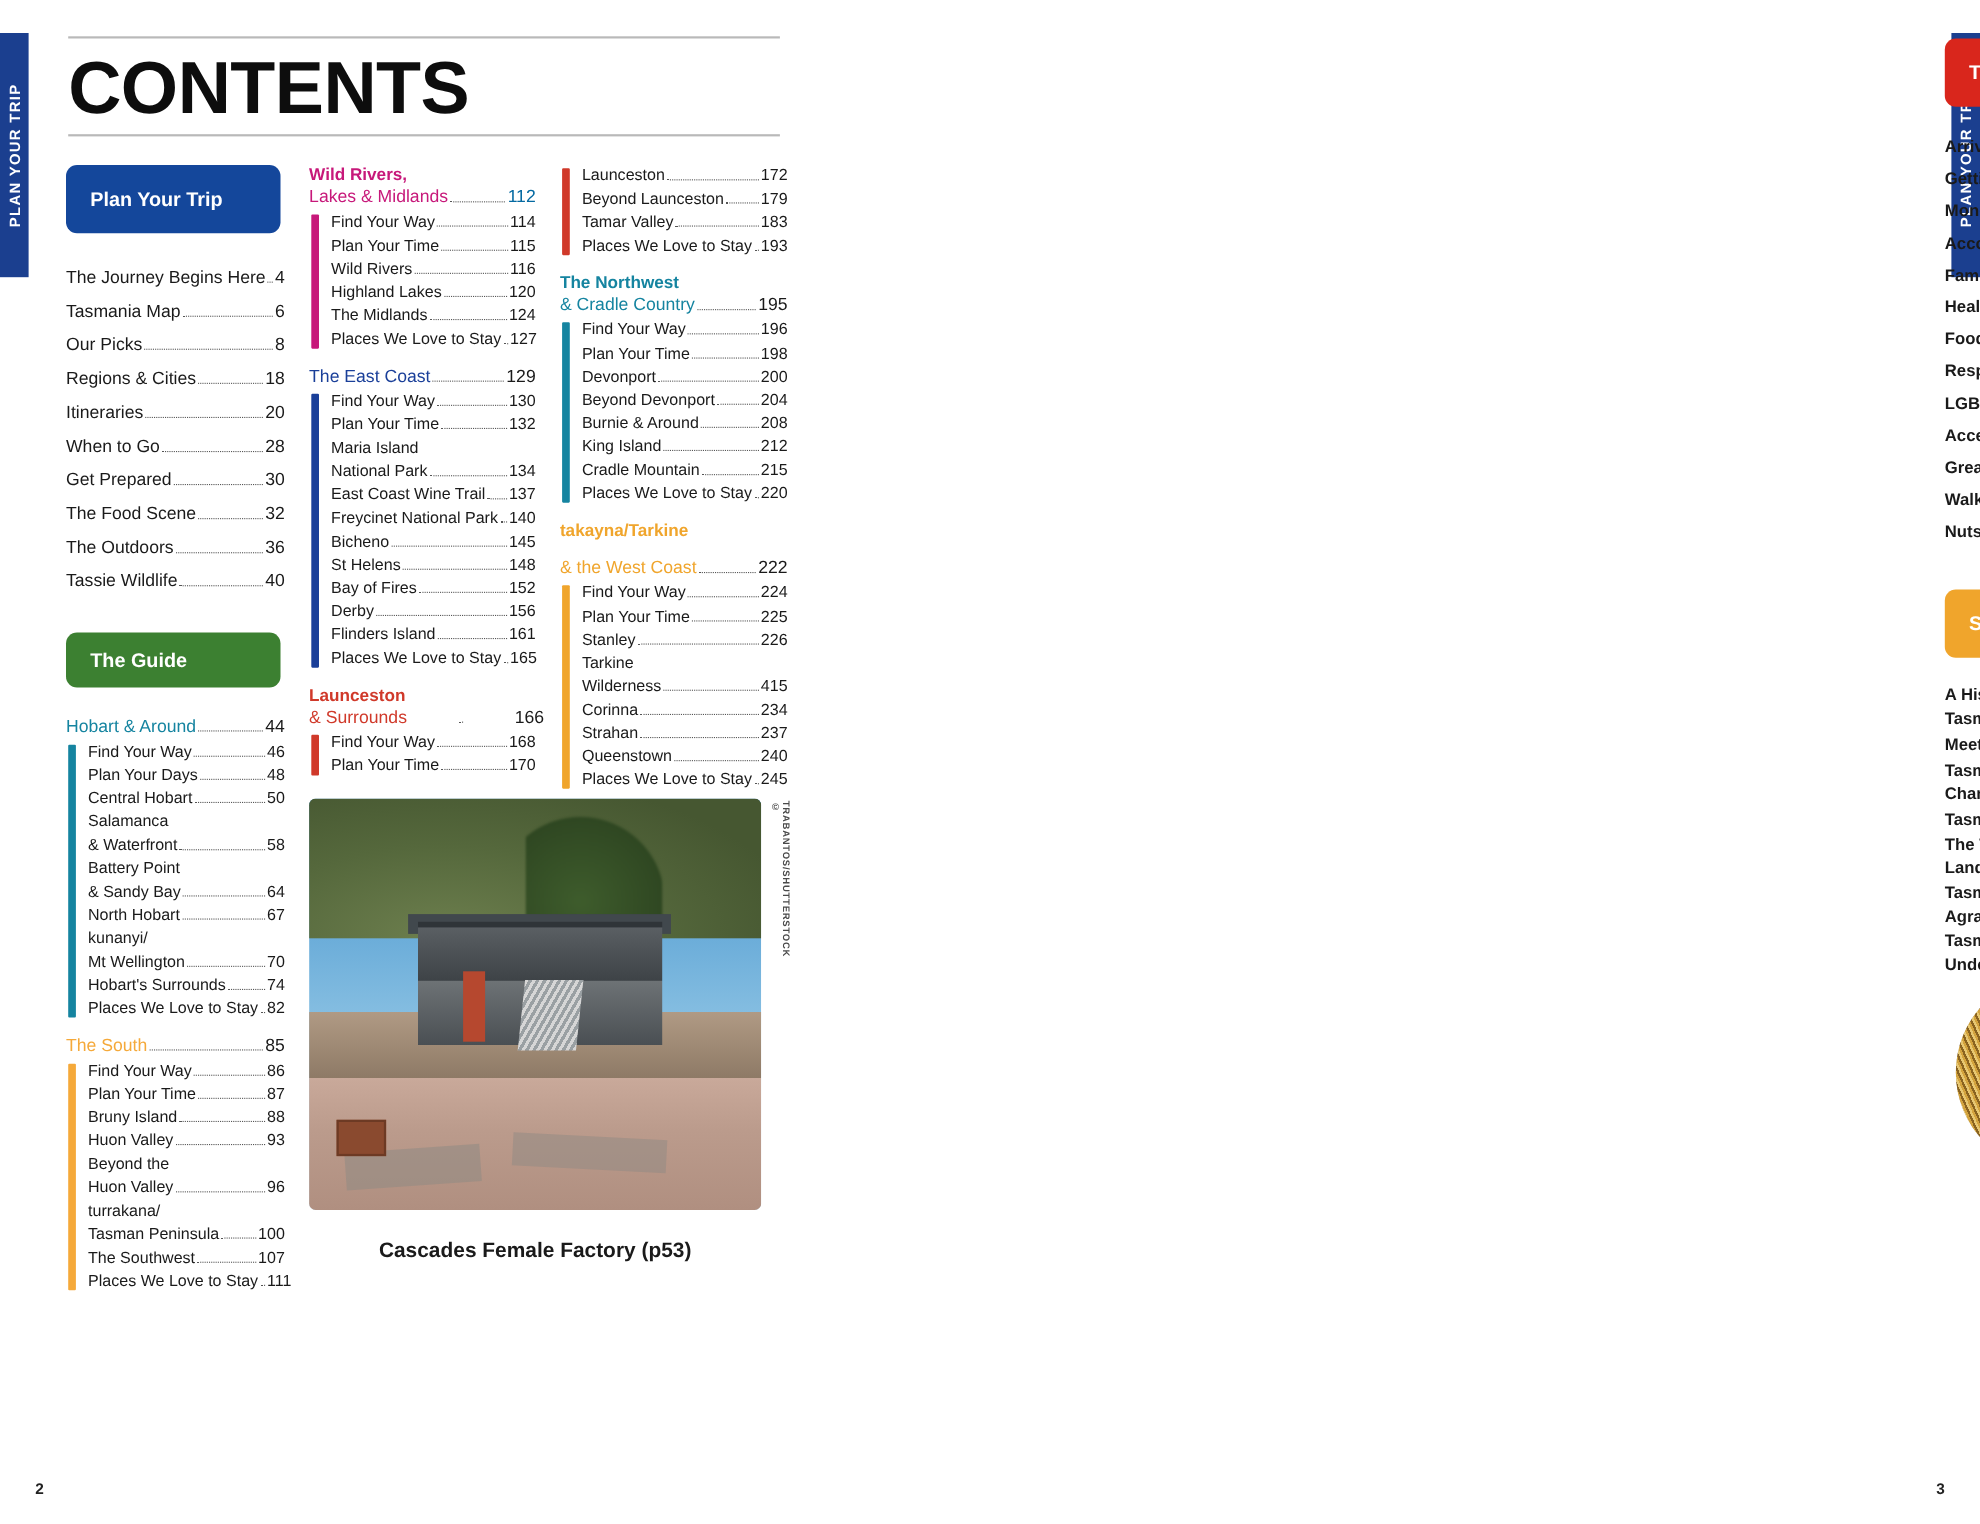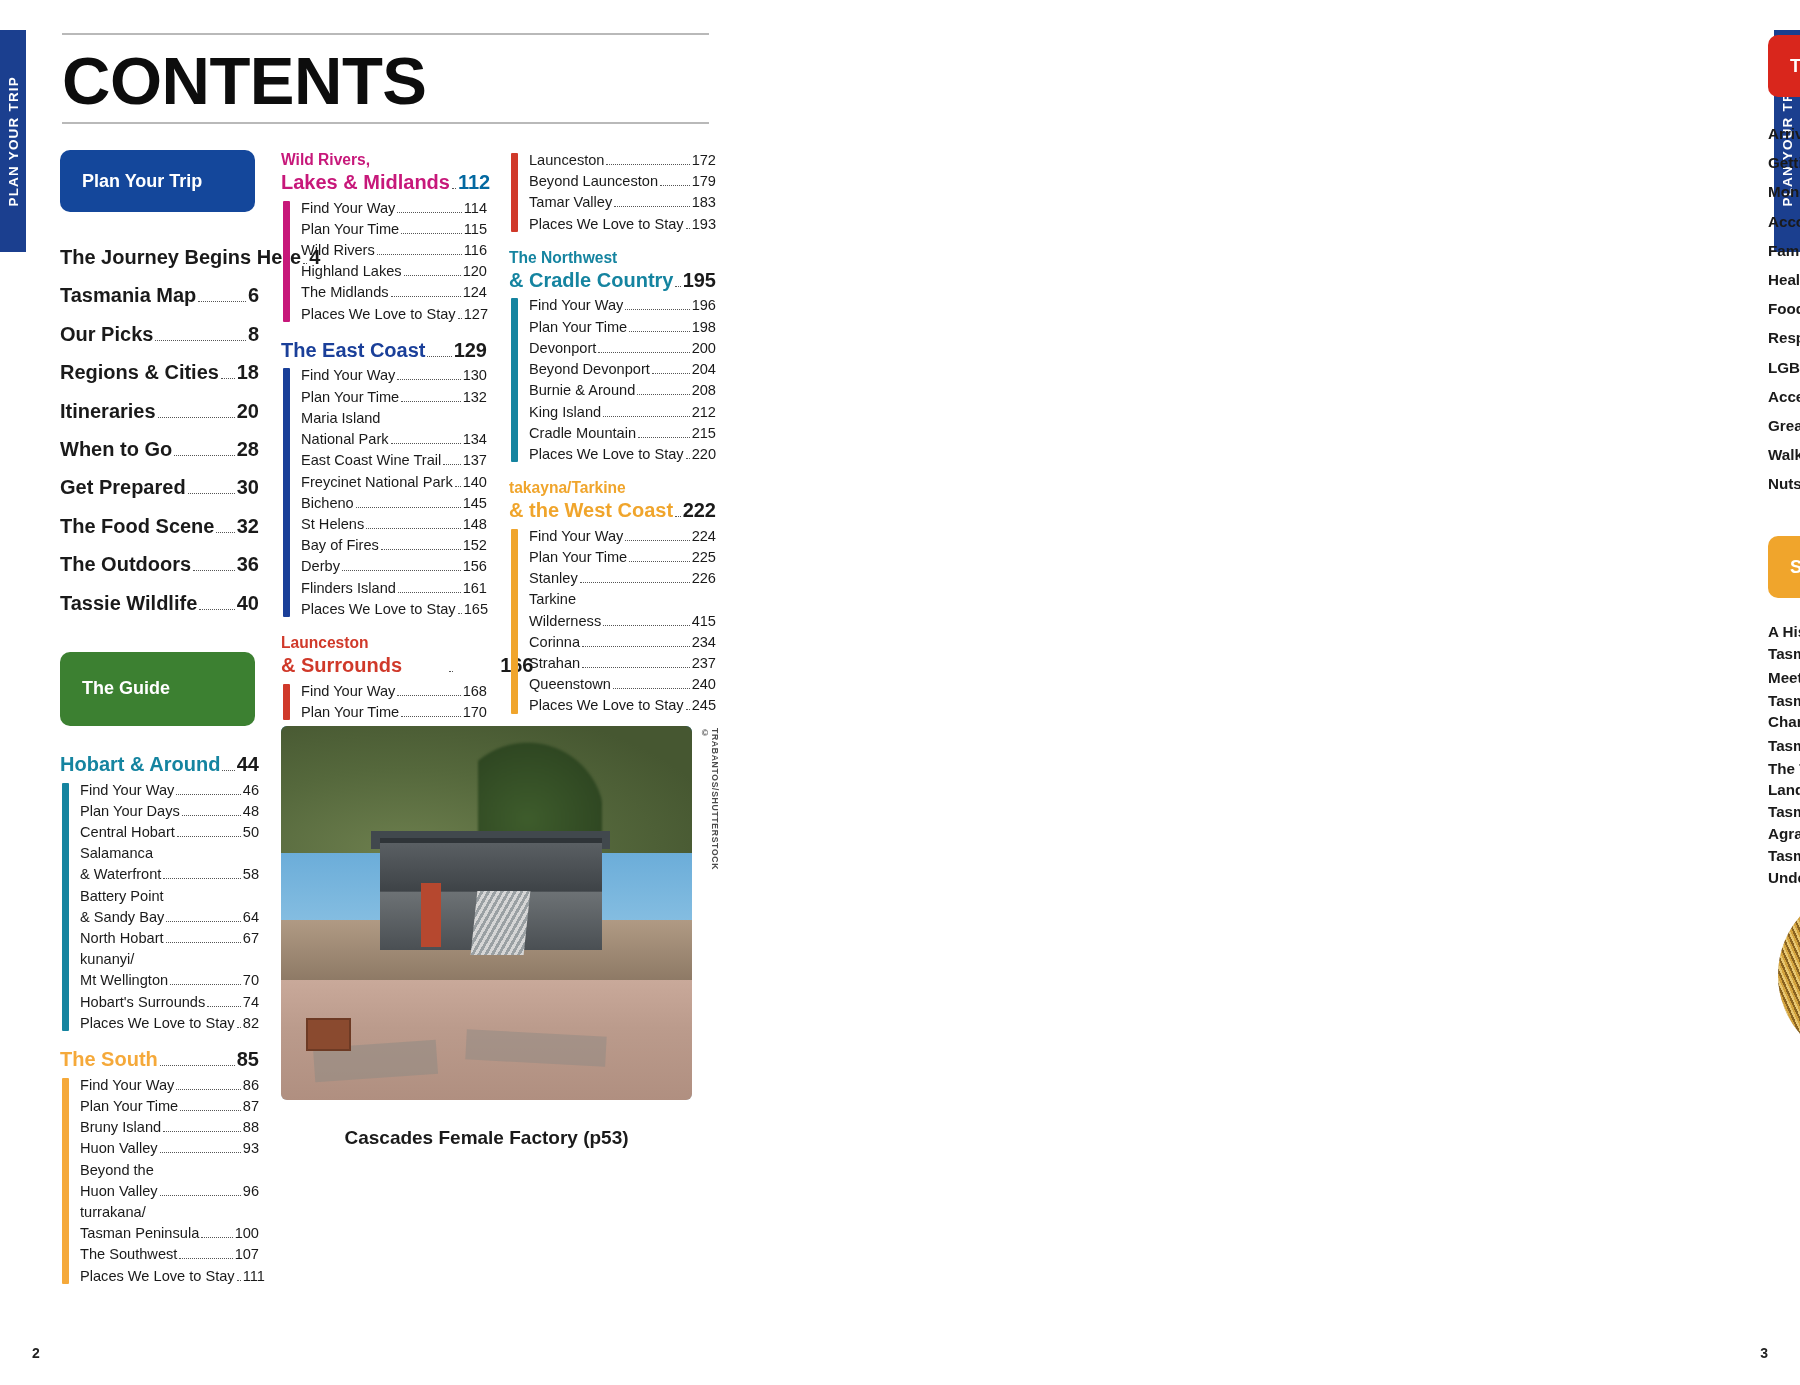--- a/index.html
+++ b/index.html
@@ -72,21 +72,21 @@
   .row .lbl { white-space: nowrap; }
   .row .leader {
     flex: 1 1 auto;
     border-bottom: 1.6px dotted #555;
     margin: 0 2px 4px 2px;
     min-width: 4px;
   }
   .row .pg { white-space: nowrap; font-variant-numeric: lining-nums; }
 
   
-  .row.bold { font-weight: 700; font-size: 20px; line-height: 1.92; }
+  .row.bold { font-weight: 400; font-size: 16px; line-height: 1.92; }
   .row.bold .leader { border-bottom-width: 1.7px; }
 
   
   .sub {
     position: relative;
     padding-left: 20px;
     margin-bottom: 13px;
   }
   .sub .bar {
     position: absolute; left: 2px; top: 3px; bottom: 3px;
@@ -232,21 +232,21 @@
               <span class="leader"></span>
               <span class="pg">36</span>
             </div>
             <div class="row bold">
               <span class="lbl">Tassie Wildlife</span>
               <span class="leader"></span>
               <span class="pg">40</span>
             </div>
           </div>
 
-        <div class="pill" id="pill-guide" style="width: 195px; height: 74px; margin: 30px 0px 26px; background: rgb(60, 128, 49);">
+        <div class="pill" id="pill-guide" style="width: 195px; height: 50px; margin: 30px 0px 26px; background: rgb(60, 128, 49);">
           <span>The Guide</span>
         </div>
 
         <div id="guide-col1">
             <div class="group">
               <div style="color: rgb(21, 132, 160); font-weight: 700; font-size: 15.6px; line-height: 1.28; margin-bottom: 2px;">
                 <div class="row bold" style="color: rgb(21, 132, 160); line-height: 1.28;">
                   <span class="lbl">Hobart &amp; Around</span>
                   <span class="leader"></span>
                   <span class="pg" style="color: rgb(26, 26, 26);">44</span>
@@ -579,21 +579,21 @@
                   <span class="pg">220</span>
                 </div>
               </div>
             </div>
             <div class="group">
               <div style="color: rgb(240, 165, 44); font-weight: 700; font-size: 15.6px; line-height: 1.28; margin-bottom: 2px;">
                 <div>takayna/Tarkine</div>
                 <div class="row bold" style="color: rgb(240, 165, 44); line-height: 1.28;">
                   <span class="lbl">&amp; the West Coast</span>
                   <span class="leader" style="border-bottom-color: rgb(85, 85, 85);"></span>
-                  <span class="pg" style="color: rgb(26, 26, 26);">222</span>
+                  <span class="pg" style="color: rgb(26, 26, 26); margin-top: 14px;">222</span>
                 </div>
               </div>
               <div class="sub">
                 <div class="bar" style="background: rgb(240, 165, 44);"></div>
                 <div class="row">
                   <span class="lbl">Find Your Way</span>
                   <span class="leader"></span>
                   <span class="pg">224</span>
                 </div>
                 <div class="row">

